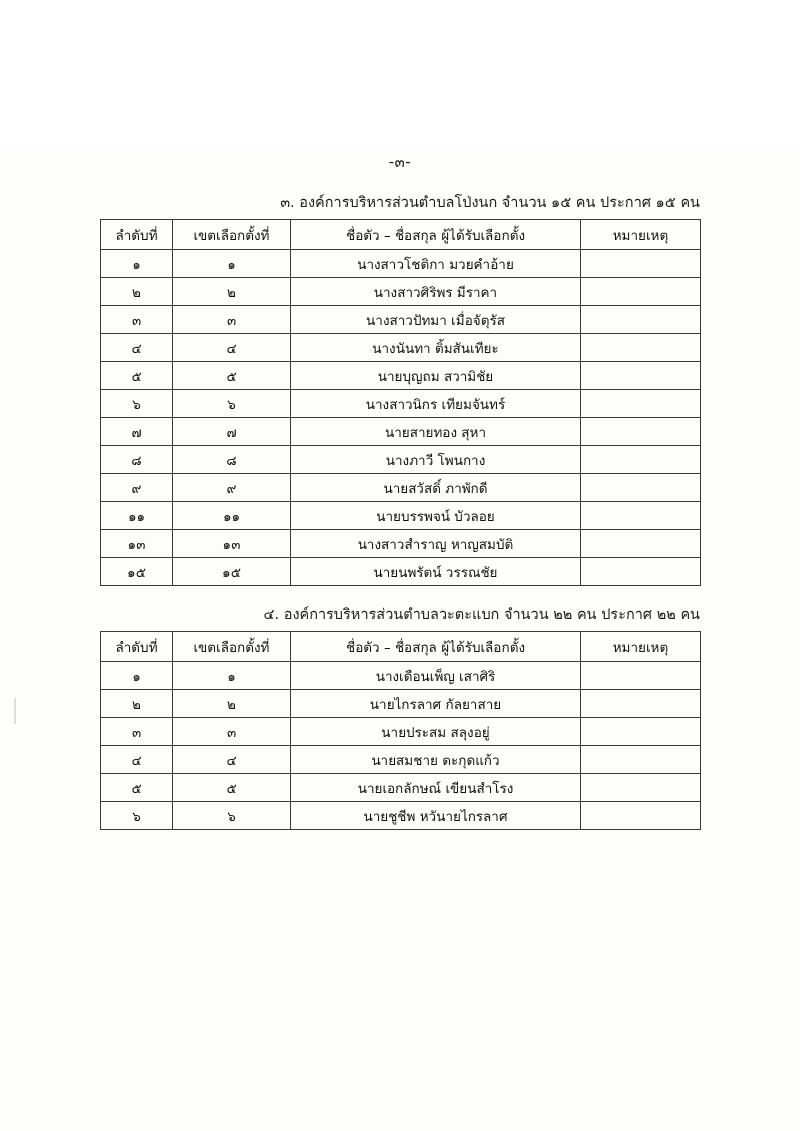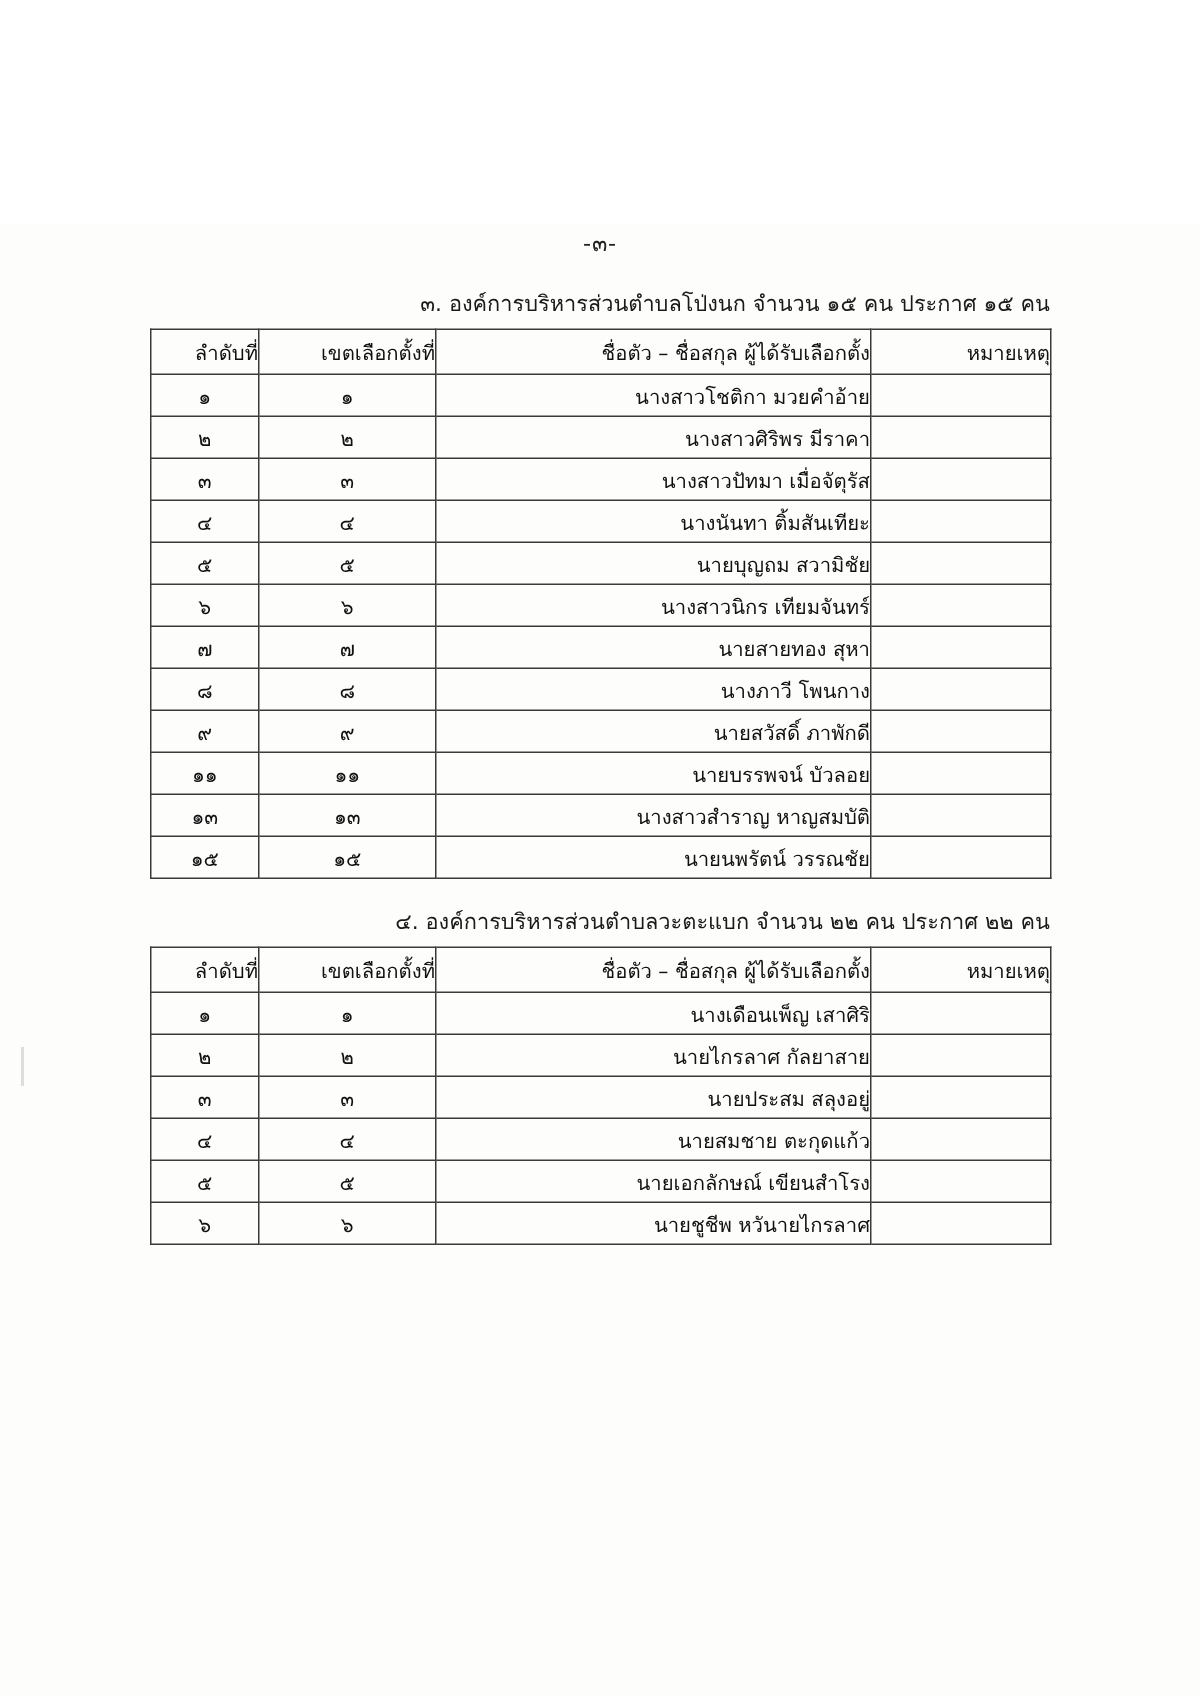--- a/index.html
+++ b/index.html
@@ -49,34 +49,34 @@
   table.result-table th,
   table.result-table td {
     border: 1px solid #3a3a3a;
     font-weight: normal;
     font-size: 13.5px;
     color: #111;
     height: 27px;
     padding: 0;
   }
   table.result-table th {
-    text-align: right;
+    text-align: center;
     font-size: 13.5px;
     height: 29px;
   }
   col.c-no      { width: 72px; }
   col.c-zone    { width: 118px; }
   col.c-name    { width: 290px; }
   col.c-remark  { width: 120px; }
 
   td.no, td.zone {
     text-align: center;
   }
   td.name {
-    text-align: right;
+    text-align: center;
     padding-left: 32px;
   }
   td.remark {
     text-align: center;
   }
   .edge-mark {
     position: absolute;
     left: 14px;
     top: 548px;
     width: 2px;

